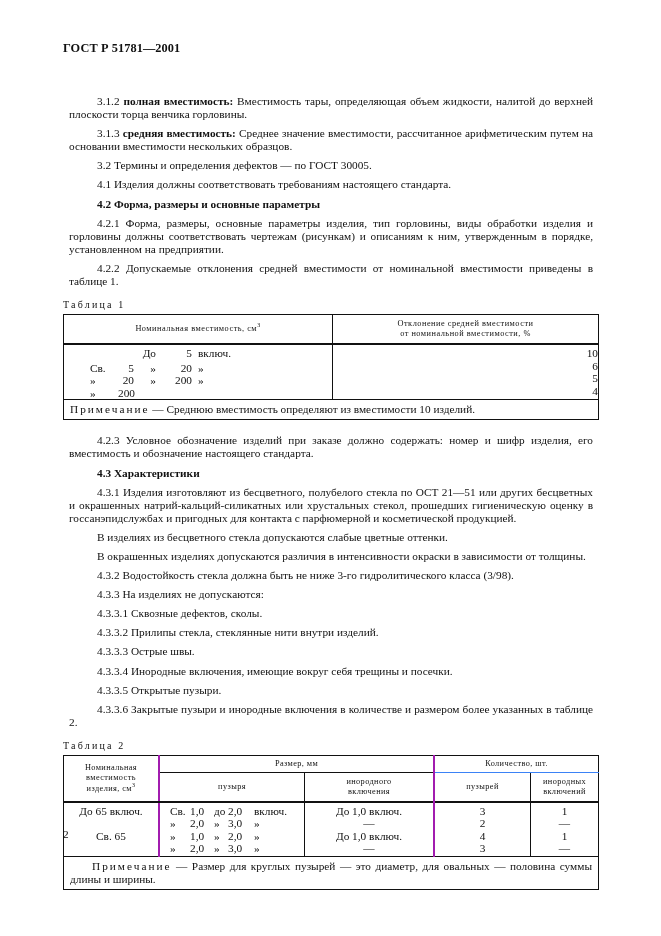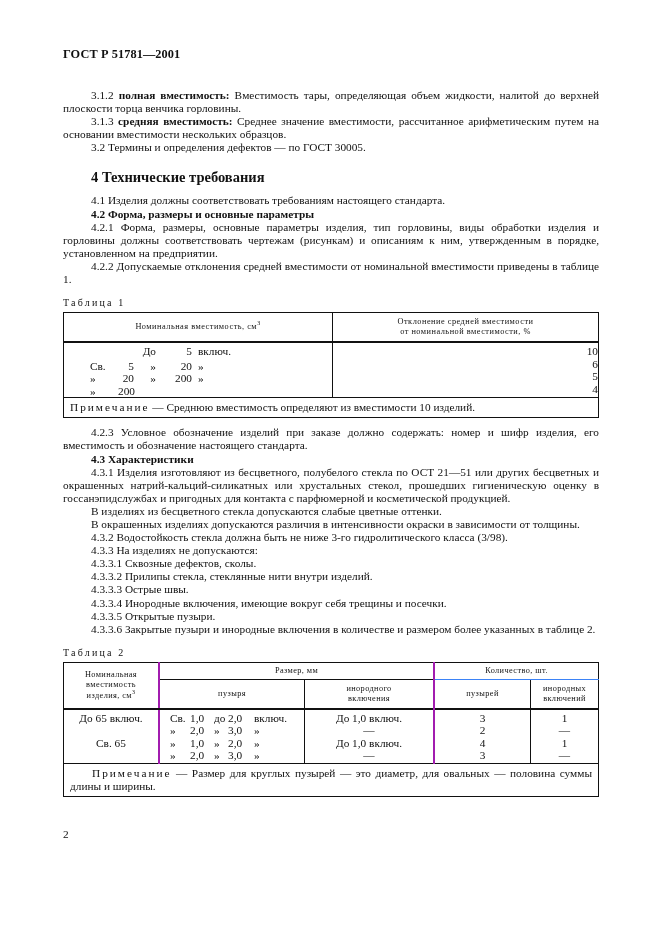--- a/index.html
+++ b/index.html
@@ -2,25 +2,25 @@
 <html><head>
 <meta charset="utf-8">
 <style>
   html, body { margin: 0; padding: 0; background: #ffffff; }
   body {
     width: 661px; height: 936px; position: relative; overflow: hidden;
     font-family: "Liberation Serif", "DejaVu Serif", serif;
     color: #111; font-size: 11.3px; line-height: 13.1px;
   }
   .page-header {
-    position: absolute; left: 63px; top: 48px;
+    position: absolute; left: 63px; top: 42px;
     font-weight: bold; font-size: 12.3px; letter-spacing: 0.1px;
   }
   .body-text { position: absolute; left: 63px; width: 536px; }
-  p { margin: 0; text-align: justify; text-indent: 28px; }
+  p { margin: 6px; text-align: justify; text-indent: 28px; }
   b { font-weight: bold; }
   .section-heading {
     font-weight: bold; font-size: 14.5px; line-height: 18px;
     margin: 14px 0 8px 0; text-indent: 28px;
   }
   .subheading { font-weight: bold; text-indent: 28px; }
   .table-caption {
     font-size: 10px; letter-spacing: 2.2px; margin: 10px 0 3px 0; text-indent: 0;
   }
   table { border-collapse: collapse; width: 536px; }
@@ -50,21 +50,20 @@
 </head>
 <body>
 
 <div class="page-header">ГОСТ Р 51781—2001</div>
 
 <div class="body-text" style="top:89px;">
   <p><span>3.1.2</span> <b>полная вместимость:</b><span> Вместимость тары, определяющая объем жидкости, налитой до верхней плоскости торца венчика горловины.</span></p>
   <p><span>3.1.3</span> <b>средняя вместимость:</b><span> Среднее значение вместимости, рассчитанное арифметическим путем на основании вместимости нескольких образцов.</span></p>
   <p>3.2 Термины и определения дефектов — по ГОСТ 30005.</p>
 
-  <div class="section-heading">4 Технические требования</div>
 
   <p>4.1 Изделия должны соответствовать требованиям настоящего стандарта.</p>
   <p class="subheading">4.2 Форма, размеры и основные параметры</p>
   <p>4.2.1 Форма, размеры, основные параметры изделия, тип горловины, виды обработки изделия и горловины должны соответствовать чертежам (рисункам) и описаниям к ним, утвержденным в порядке, установленном на предприятии.</p>
   <p>4.2.2 Допускаемые отклонения средней вместимости от номинальной вместимости приведены в таблице 1.</p>
 
   <p class="table-caption">Таблица 1</p>
   <table class="t1">
     <tbody>
         <tr class="thick-bottom">

